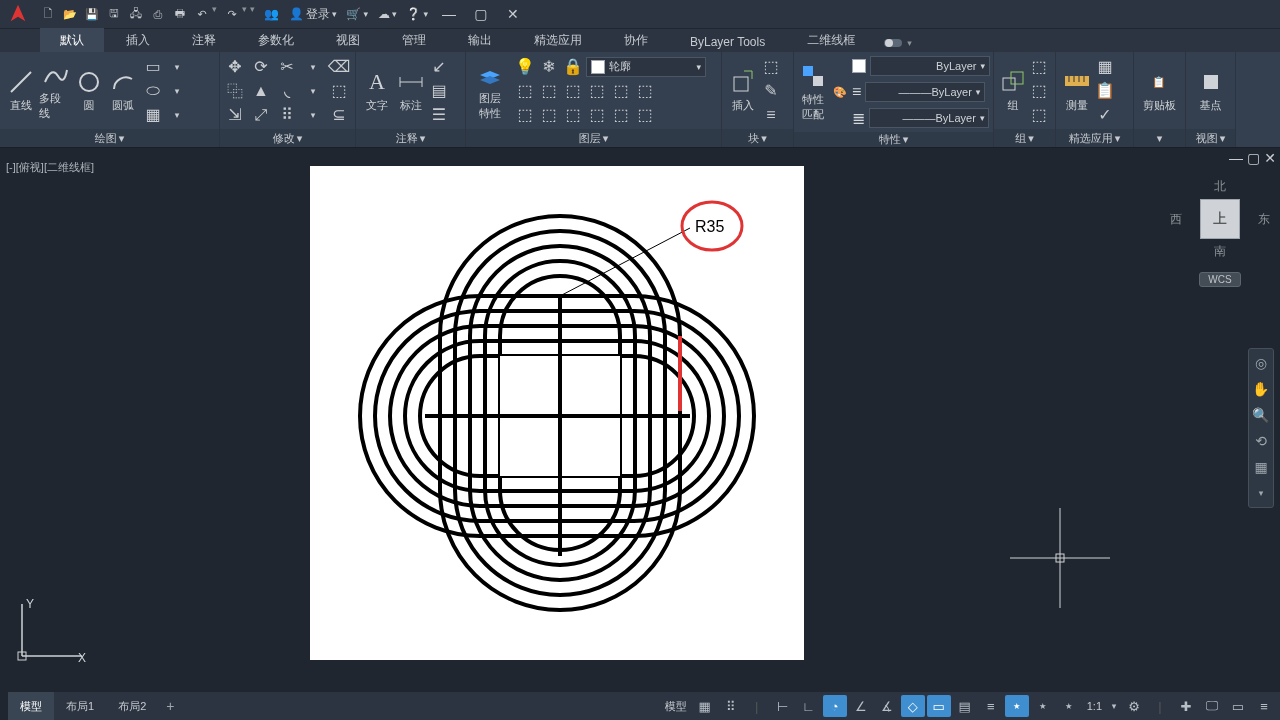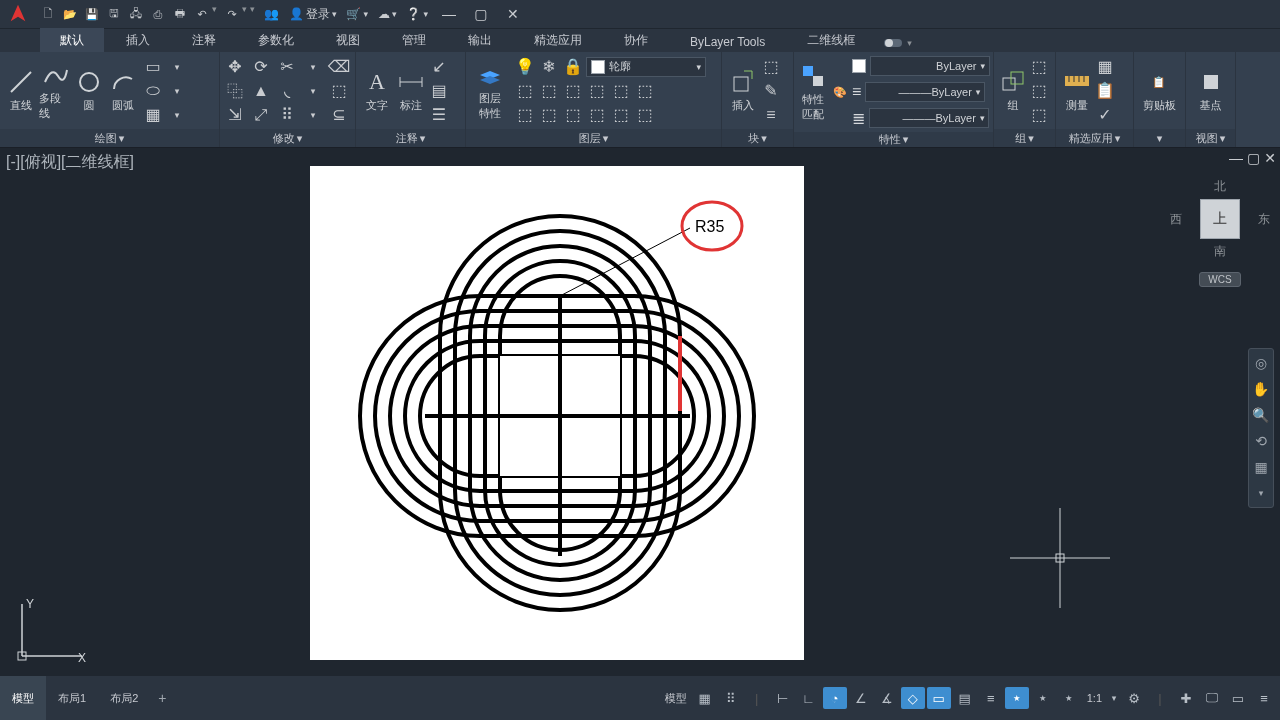--- a/index.html
+++ b/index.html
@@ -26,32 +26,32 @@
 .rib-body { flex:1; display:flex; align-items:center; padding:2px 4px; }
 .rib-title { height:18px; display:flex; align-items:center; justify-content:center; font-size:11px; color:#c7cad0; gap:2px; cursor:pointer; background:#2f3a48; }
 .big-tool { display:flex; flex-direction:column; align-items:center; justify-content:center; width:34px; font-size:11px; color:#d0d3d7; cursor:pointer; gap:2px; padding:2px 1px;}
 .big-tool .ic { width:28px; height:28px; display:flex; align-items:center; justify-content:center; }
 .sm-btn { width:22px; height:22px; display:flex; align-items:center; justify-content:center; cursor:pointer; color:#c9ccd0;}
 .layer-combo { display:flex; align-items:center; gap:4px; background:#2b3440; border:1px solid #4a5664; height:20px; padding:0 4px; width:120px; font-size:11px; color:#d0d3d7; cursor:pointer;}
 .prop-row { display:flex; align-items:center; gap:4px; margin:2px 0;}
 .prop-combo { background:#2b3440; border:1px solid #4a5664; height:20px; width:120px; font-size:11px; color:#d0d3d7; display:flex; align-items:center; justify-content:flex-end; padding:0 4px; cursor:pointer;}
 .swatch { width:14px; height:14px; border:1px solid #9fa6ae; background:#fff; }
 .drawing-area { position:absolute; top:148px; left:0; right:0; bottom:28px; background:#1f262f; }
-.viewport-label { position:absolute; top:4px; left:6px; font-size:16px; color:#adb4bb; }
+.viewport-label { position:absolute; top:12px; left:6px; font-size:11px; color:#adb4bb; }
 .vp-ctrl { position:absolute; top:2px; right:4px; display:flex; gap:4px; }
 .vp-ctrl span { font-size:14px; color:#c9ccd0; cursor:pointer; }
 .canvas-img { position:absolute; left:310px; top:18px; width:494px; height:494px; background:#fff; }
 .cube-wrap { position:absolute; right:10px; top:30px; width:100px; text-align:center; color:#8c9196; font-size:12px;}
 .cube { width:40px; height:40px; background:#cfd3d7; border:1px solid #9fa6ae; margin:4px auto; display:flex; align-items:center; justify-content:center; color:#333; font-size:14px;}
 .wcs-badge { margin-top:12px; display:inline-block; background:#444c55; border:1px solid #5c646e; padding:1px 8px; font-size:10px; color:#bfc3c8; border-radius:3px;}
 .nav-bar { position:absolute; right:6px; top:200px; width:26px; background:#2d3844; border:1px solid #464f5a; border-radius:3px; display:flex; flex-direction:column; align-items:center; padding:4px 0; gap:6px;}
 .nav-bar .nb { width:20px; height:20px; color:#9fa6ae; display:flex; align-items:center; justify-content:center; font-size:14px;}
 .ucs-icon { position:absolute; left:12px; bottom:12px; }
 .crosshair { position:absolute; right:170px; bottom:80px; }
-.status { position:absolute; bottom:0; left:0; right:0; height:44px; background:#2b3440; display:flex; align-items:center; font-size:11px;justify-content:center; }
+.status { position:absolute; bottom:0; left:8px; right:0; height:28px; background:#2b3440; display:flex; align-items:center; font-size:11px;justify-content:center; }
 .layout-tabs { display:flex; align-items:center; height:100%; }
 .lt { padding:0 12px; height:100%; display:flex; align-items:center; cursor:pointer; color:#c7cad0;}
 .lt.active { background:#394552; color:#fff; }
 .lt-add { padding:0 8px; color:#9fa6ae; cursor:pointer; font-size:14px;}
 .status-right { margin-left:auto; display:flex; align-items:center; gap:2px; padding-right:4px;}
 .sb { width:24px; height:22px; display:flex; align-items:center; justify-content:center; color:#b7bec6; cursor:pointer; font-size:13px;}
 .sb.on { background:#3e8ed0; color:#fff; border-radius:2px;}
 .sb-txt { padding:0 4px; font-size:11px; color:#c7cad0;}
 </style>
 </head>

